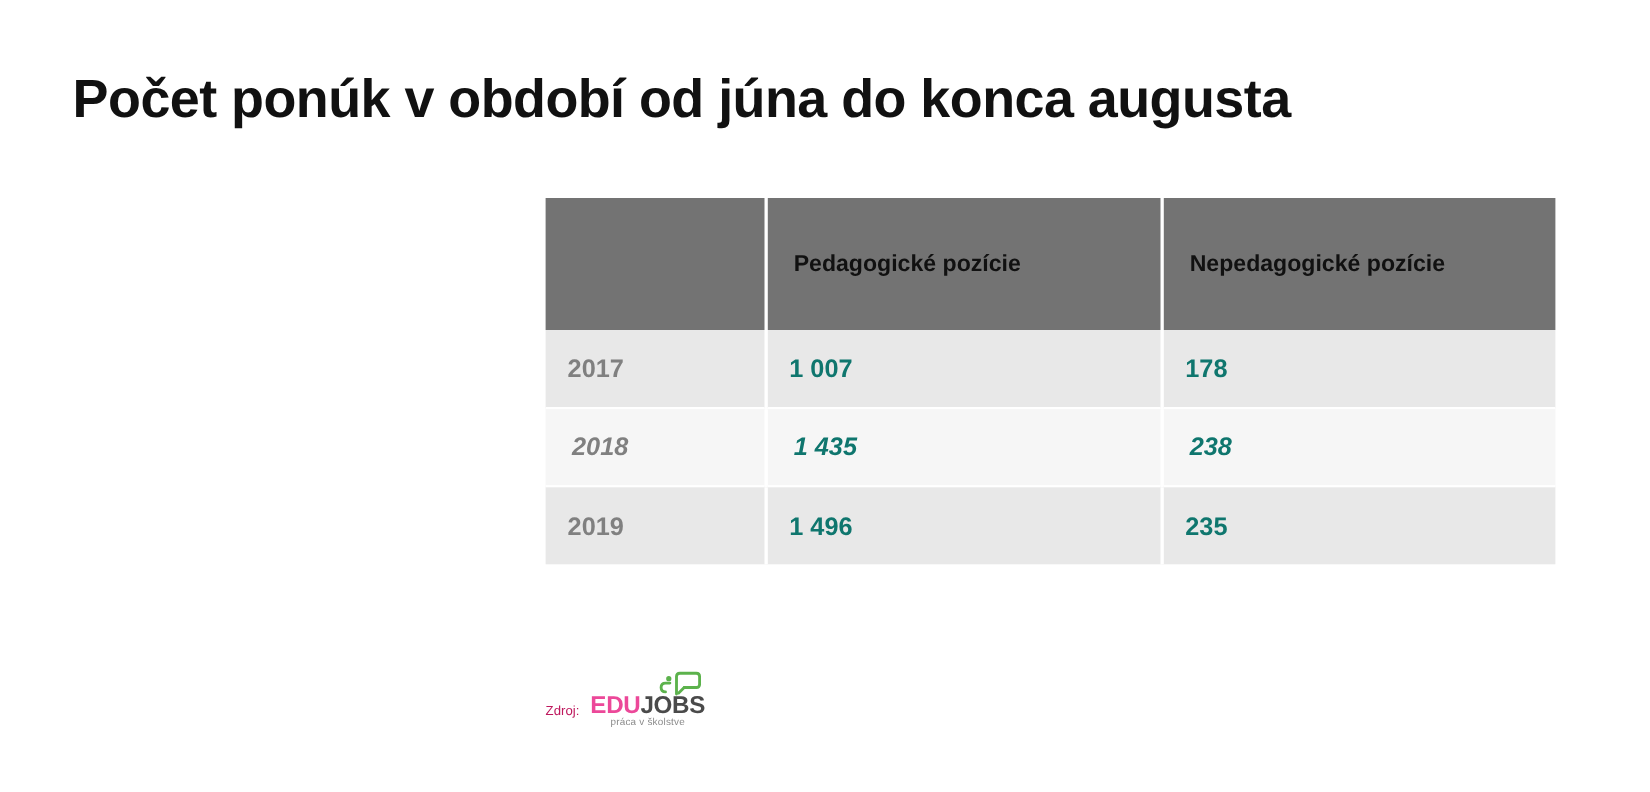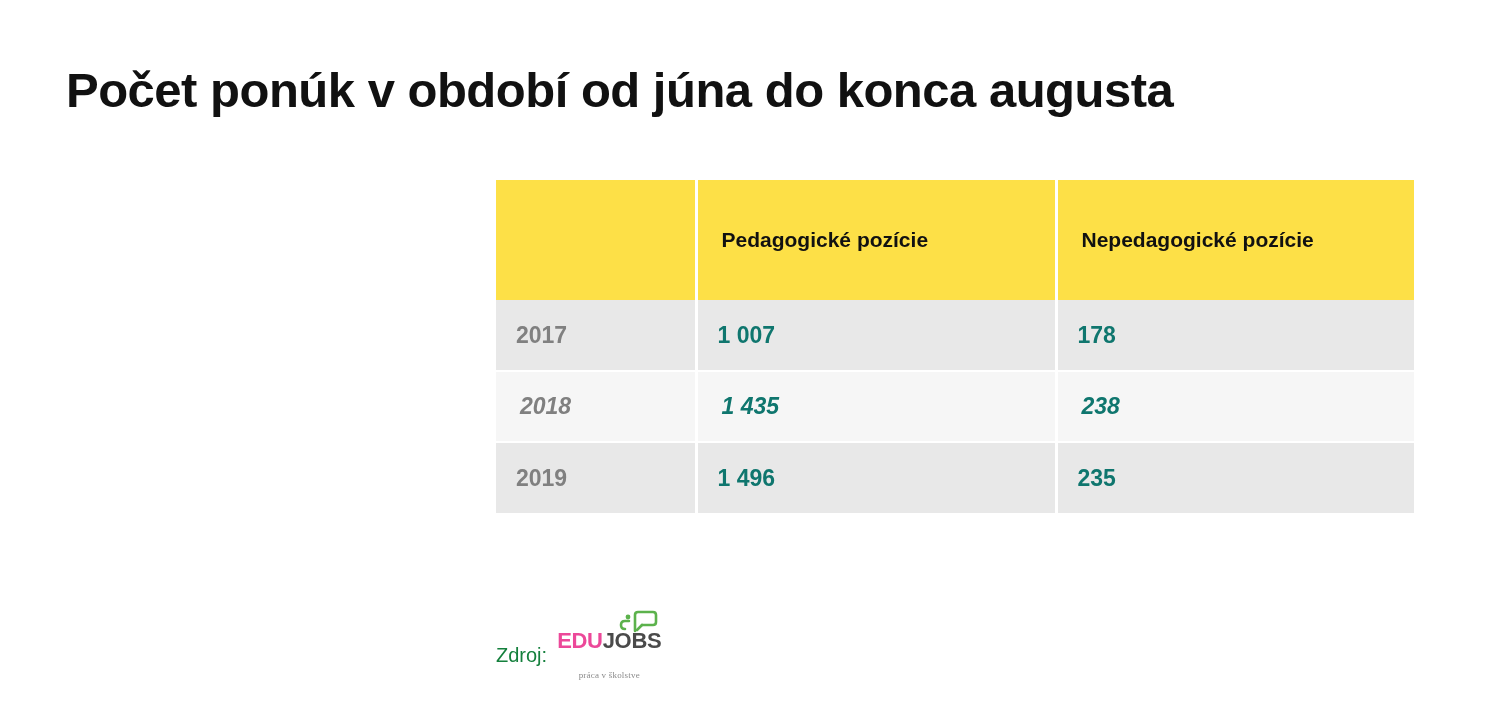--- a/index.html
+++ b/index.html
@@ -44,21 +44,21 @@
     border-collapse: collapse;
     table-layout: fixed;
     width: 918px;
   }
 
   table.data-table col.c0 { width: 200px; }
   table.data-table col.c1 { width: 360px; }
   table.data-table col.c2 { width: 358px; }
 
   thead th {
-    background: #fde047;
+    background: #737373;
     height: 120px;
     vertical-align: middle;
     text-align: left;
     color: #111111;
     font-size: 21px;
     font-weight: bold;
     padding: 0 0 0 24px;
     border-right: 3px solid #ffffff;
     box-sizing: border-box;
   }
@@ -102,22 +102,22 @@
 
   .source {
     position: absolute;
     left: 496px;
     top: 630px;
     display: flex;
     align-items: center;
     gap: 10px;
   }
   .source-label {
-    font-size: 20px;
-    color: #15803d;
+    font-size: 12px;
+    color: #be185d;
     font-weight: normal;
   }
   .logo {
     display: flex;
     flex-direction: column;
     align-items: center;
     line-height: 1;
     position: relative;
   }
   .logo-mark {
@@ -128,25 +128,24 @@
     height: 24px;
   }
   .logo-words {
     font-size: 22px;
     font-weight: bold;
     letter-spacing: -0.3px;
   }
   .logo-edu { color: #ec4899; }
   .logo-jobs { color: #4a4a4a; }
   .logo-tag {
-    margin-top: 19px;
+    margin-top: 0;
     font-size: 9px;
     color: #8a8a8a;
     letter-spacing: 0.2px;
-    font-family: Liberation Serif, serif;
   }
 </style>
 </head>
 <body>
 
 <div class="slide">
 
   <div class="title">Počet ponúk v období od júna do konca augusta</div>
 
   <div class="table-wrap">

